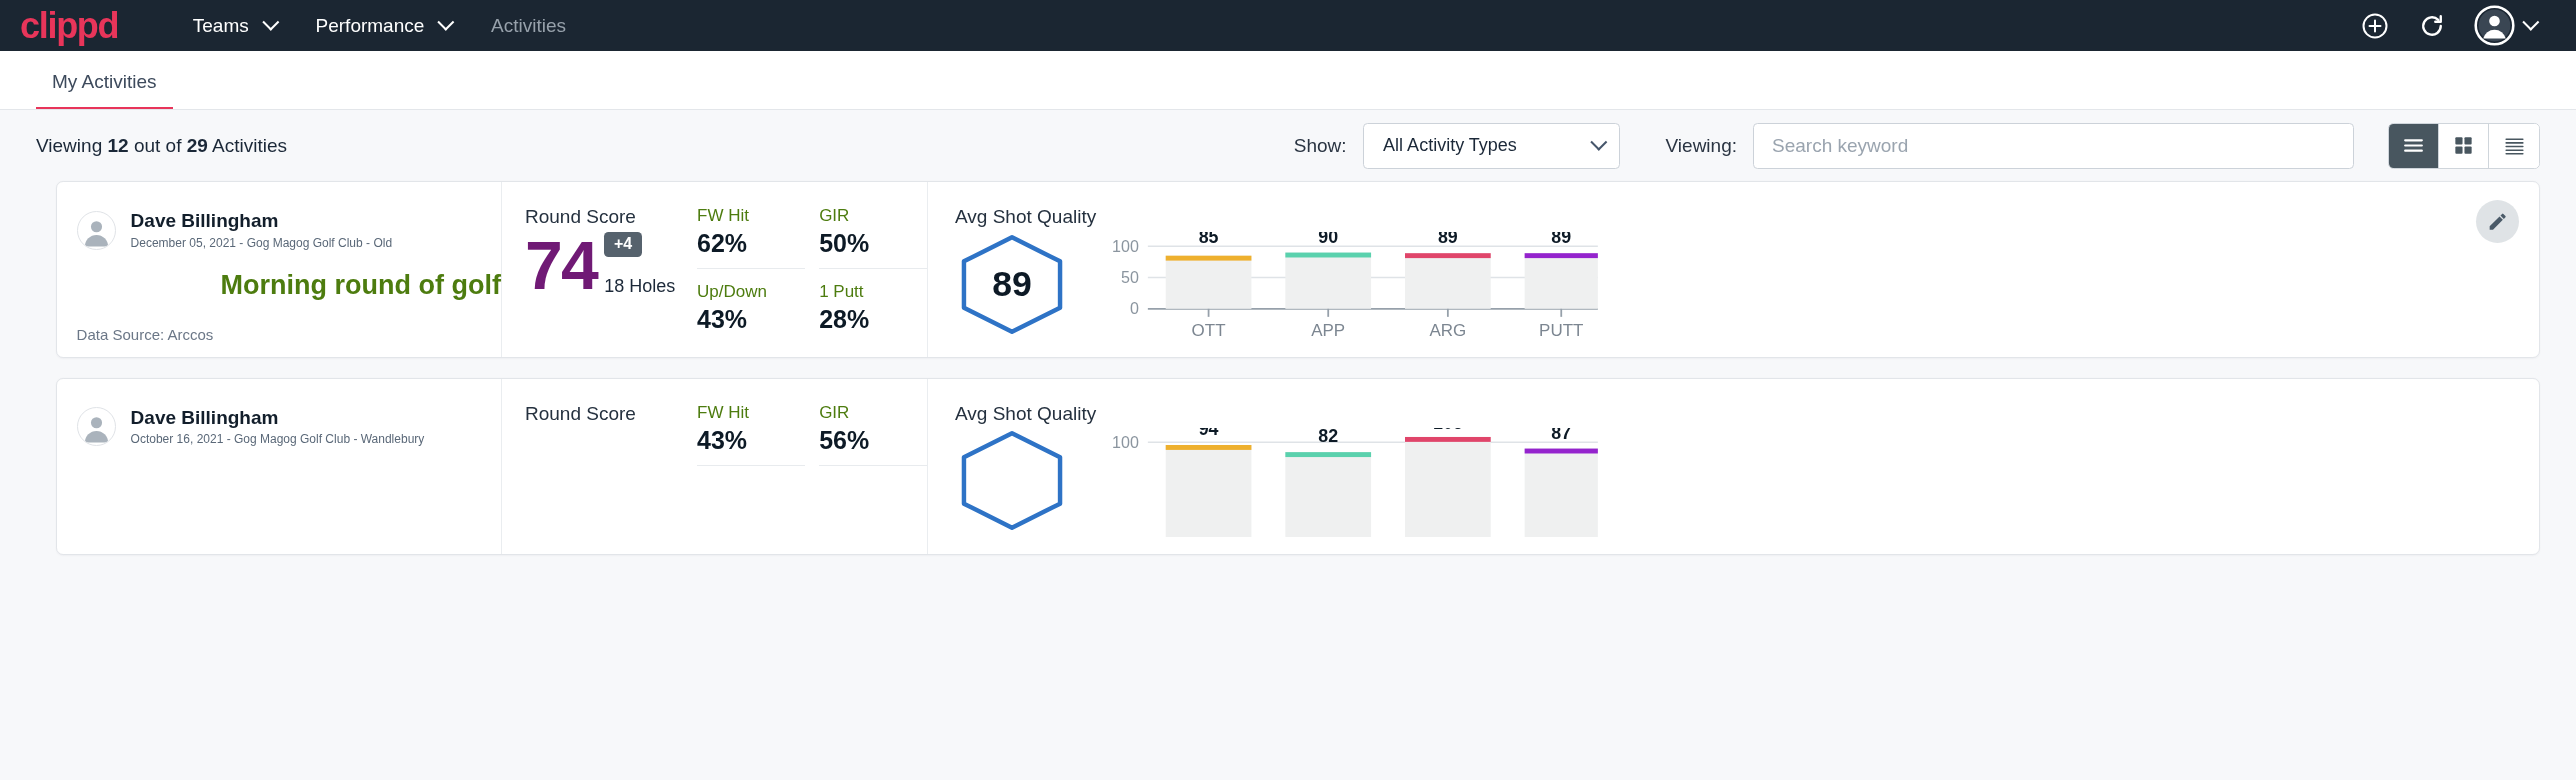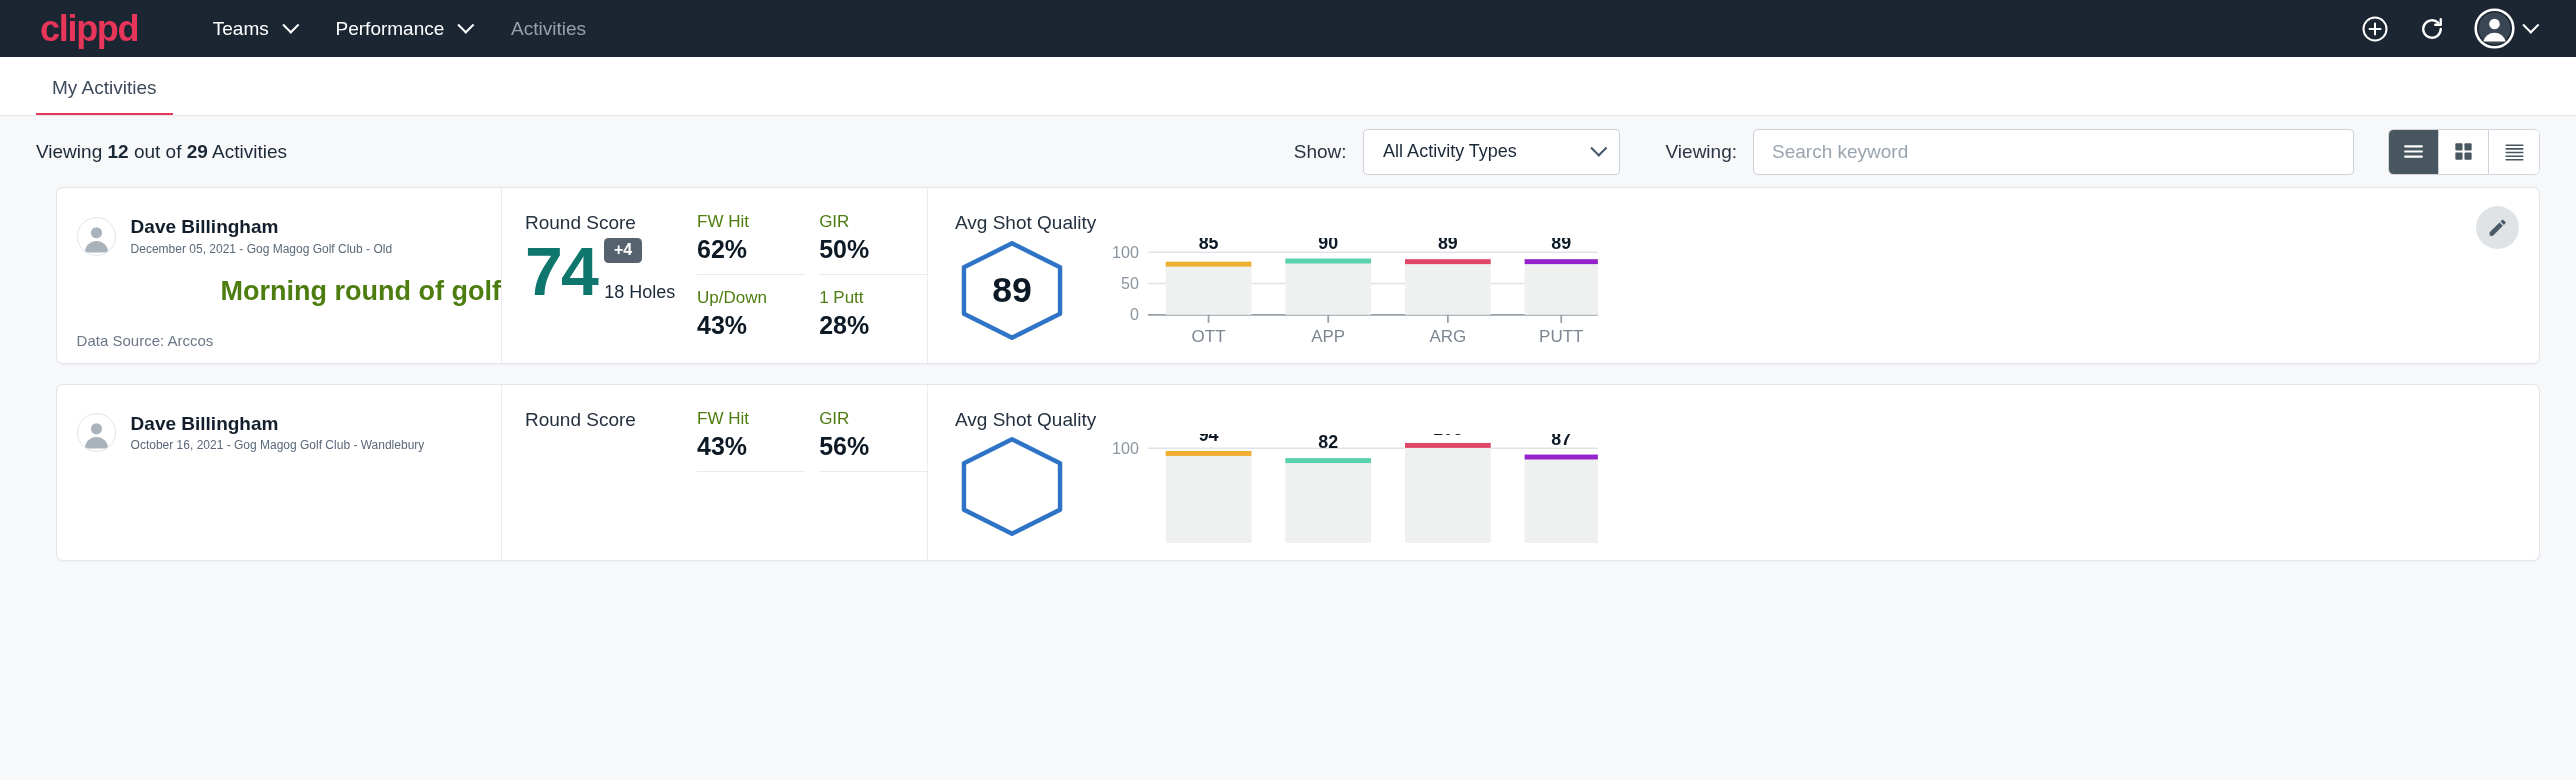--- a/index.html
+++ b/index.html
@@ -6,25 +6,25 @@
   html, body {
     width: 2576px; height: 780px;
     overflow: hidden;
     background: #f7f8fa;
     font-family: "Liberation Sans", sans-serif;
     -webkit-font-smoothing: antialiased;
   }
 
   
   .navbar {
-    height: 57px;
+    height: 51px;
     background: #1b2632;
     display: flex;
     align-items: center;
-    padding: 0 39px 0 40px;
+    padding: 0 39px 0 20px;
     position: relative;
   }
   .brand {
     color: #e8355a;
     font-size: 36px;
     font-weight: 700;
     letter-spacing: -1.3px;
     line-height: 1;
     margin-right: 55px;
     user-select: none;
@@ -217,21 +217,21 @@
     color: #25313f;
   }
   .score-row {
     display: flex;
     align-items: flex-end;
     margin-top: 3.6px;
   }
   .score-big {
     font-size: 68px;
     font-weight: 700;
-    color: #0f766e;
+    color: #701a75;
     line-height: 0.95;
     letter-spacing: -1.8px;
   }
   .score-sub-wrap { display: flex; flex-direction: column; align-items: flex-start; margin-left: 7.1px; }
   .badge {
     background: #56626d;
     color: #ffffff;
     font-size: 16px;
     font-weight: 700;
     border-radius: 4.5px;

